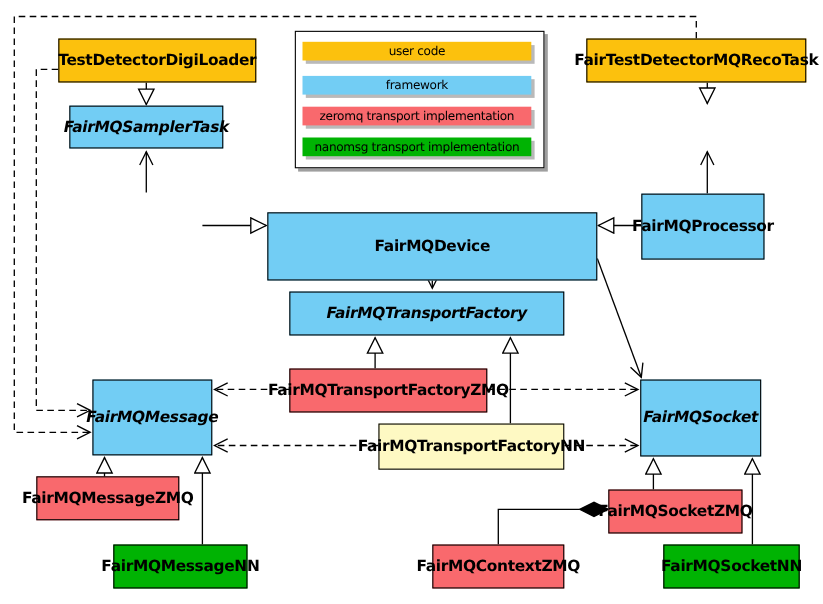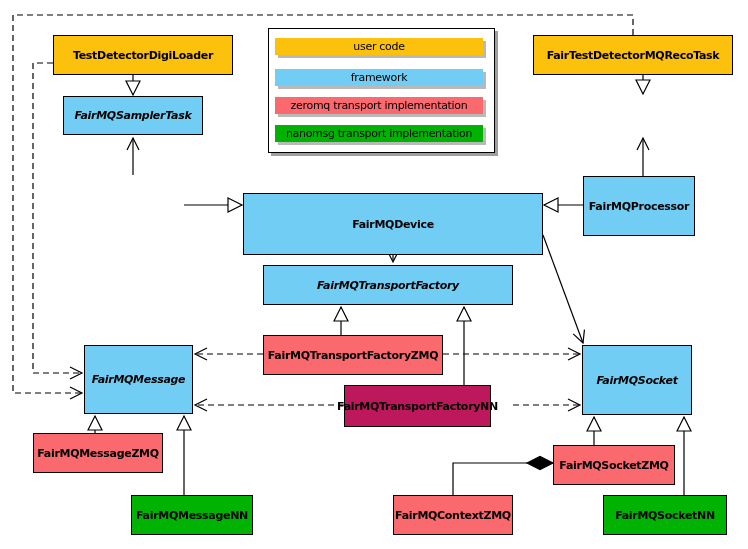--- a/index.html
+++ b/index.html
@@ -4,21 +4,21 @@
 <style>
   html,body{margin:0;padding:0;background:#fff;}
   #canvas{
     position:relative;width:748px;height:549px;background:#ffffff;overflow:hidden;
     font-family:"DejaVu Sans","Liberation Sans",sans-serif;
   }
   #edges{position:absolute;left:0;top:0;width:748px;height:549px;}
   .node{
     position:absolute;box-sizing:border-box;border:1px solid #000;
     display:flex;align-items:center;justify-content:center;text-align:center;
-    font-weight:bold;font-size:11px;letter-spacing:-0.3px;color:#000;white-space:nowrap;
+    font-weight:bold;font-size:14px;letter-spacing:-0.3px;color:#000;white-space:nowrap;
   }
   .node.abstract{font-style:italic;}
   #legend-box{
     position:absolute;left:268px;top:28px;width:227px;height:125px;box-sizing:border-box;
     border:1px solid #000;background:#fff;box-shadow:3px 3px 0 #9f9f9f;
   }
   .legend-bar{
     position:absolute;left:6px;width:208px;height:17px;
     display:flex;align-items:center;justify-content:center;
     font-size:11px;letter-spacing:-0.3px;color:#000;white-space:nowrap;
@@ -88,29 +88,29 @@
 
 
   <div class="node" style="left: 243px; top: 173px; width: 300px; height: 62px; background-color: rgb(114, 205, 244); margin-top: 20px;">FairMQDevice</div>
 
   <div class="node" style="left: 583px; top: 176px; width: 112px; height: 60px; background-color: rgb(114, 205, 244);">FairMQProcessor</div>
 
   <div class="node abstract" style="left: 263px; top: 265px; width: 250px; height: 40px; background-color: rgb(114, 205, 244);">FairMQTransportFactory</div>
 
   <div class="node" style="left: 263px; top: 335px; width: 180px; height: 40px; background-color: rgb(249, 105, 109);">FairMQTransportFactoryZMQ</div>
 
-  <div class="node" style="left: 344px; top: 385px; width: 147px; height: 42px; background-color: #be185d;">FairMQTransportFactoryNN</div>
+  <div class="node" style="left: 344px; top: 385px; width: 169px; height: 42px; background-color: #fef9c3;">FairMQTransportFactoryNN</div>
 
   <div class="node abstract" style="left: 84px; top: 345px; width: 109px; height: 69px; background-color: rgb(114, 205, 244);">FairMQMessage</div>
 
   <div class="node abstract" style="left: 582px; top: 345px; width: 110px; height: 70px; background-color: rgb(114, 205, 244);">FairMQSocket</div>
 
   <div class="node" style="left: 33px; top: 433px; width: 130px; height: 40px; background-color: rgb(249, 105, 109);">FairMQMessageZMQ</div>
 
-  <div class="node" style="left: 103px; top: 495px; width: 122px; height: 40px; background-color: rgb(0, 179, 3); margin-left: 28px;">FairMQMessageNN</div>
+  <div class="node" style="left: 103px; top: 495px; width: 122px; height: 40px; background-color: rgb(0, 179, 3);">FairMQMessageNN</div>
 
   <div class="node" style="left: 553px; top: 445px; width: 122px; height: 40px; background-color: rgb(249, 105, 109);">FairMQSocketZMQ</div>
 
   <div class="node" style="left: 603px; top: 495px; width: 124px; height: 40px; background-color: rgb(0, 179, 3);">FairMQSocketNN</div>
 
   <div class="node" style="left: 393px; top: 495px; width: 120px; height: 40px; background-color: rgb(249, 105, 109);">FairMQContextZMQ</div>
 
 </div>
 
 </body></html>

